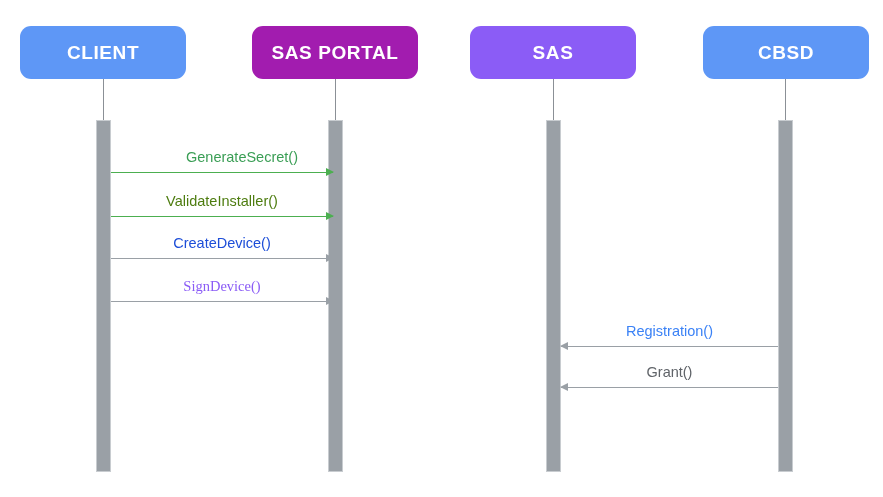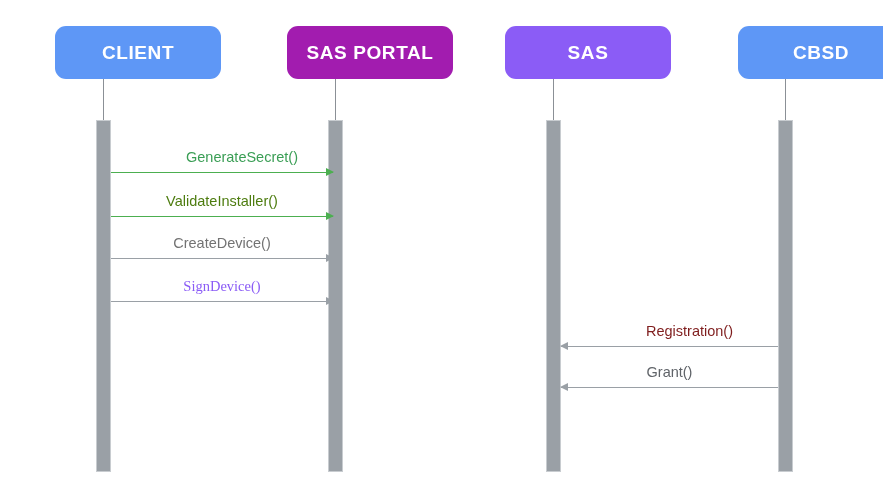--- a/index.html
+++ b/index.html
@@ -22,21 +22,20 @@
   
   .actor-box {
     position: absolute;
     top: 26px;
     height: 53px;
     border-radius: 11px;
     display: flex;
     align-items: center;
     justify-content: center;
     box-sizing: border-box;
-    margin-left: 35px;
   }
   .actor-label {
     color: #ffffff;
     font-size: 19px;
     font-weight: bold;
     letter-spacing: 0.6px;
     white-space: nowrap;
     font-family: "Liberation Sans", sans-serif;
   }
   
@@ -137,33 +136,33 @@
 
   <div class="msg" style="left: 111px; width: 222px; top: 216px;">
     <div class="msg-line" style="border-top-color: rgb(76, 175, 80);"></div>
     <div class="msg-head right" style="border-left-color: rgb(76, 175, 80);"></div>
     <div class="msg-label" style="color: #4d7c0f;">ValidateInstaller()</div>
   </div>
 
   <div class="msg" style="left: 111px; width: 222px; top: 258px;">
     <div class="msg-line" style="border-top-color: rgb(154, 160, 166);"></div>
     <div class="msg-head right" style="border-left-color: rgb(154, 160, 166);"></div>
-    <div class="msg-label" style="color: #737373;">CreateDevice()</div>
+    <div class="msg-label" style="color: #1d4ed8;">CreateDevice()</div>
   </div>
 
   <div class="msg" style="left: 111px; width: 222px; top: 301px;">
     <div class="msg-line" style="border-top-color: rgb(154, 160, 166);"></div>
     <div class="msg-head right" style="border-left-color: rgb(154, 160, 166);"></div>
     <div class="msg-label" style="color: #8b5cf6; font-family: Liberation Serif, serif;">SignDevice()</div>
   </div>
 
   <div class="msg" style="left: 561px; width: 217px; top: 346px;">
     <div class="msg-line" style="border-top-color: rgb(154, 160, 166);"></div>
     <div class="msg-head left" style="border-right-color: rgb(154, 160, 166);"></div>
-    <div class="msg-label" style="color: #7f1d1d; padding-left: 20px;">Registration()</div>
+    <div class="msg-label" style="color: #3b82f6;">Registration()</div>
   </div>
 
   <div class="msg" style="left: 561px; width: 217px; top: 387px;">
     <div class="msg-line" style="border-top-color: rgb(154, 160, 166);"></div>
     <div class="msg-head left" style="border-right-color: rgb(154, 160, 166);"></div>
     <div class="msg-label" style="color: rgb(95, 99, 104);">Grant()</div>
   </div>
 
 </div>
 

